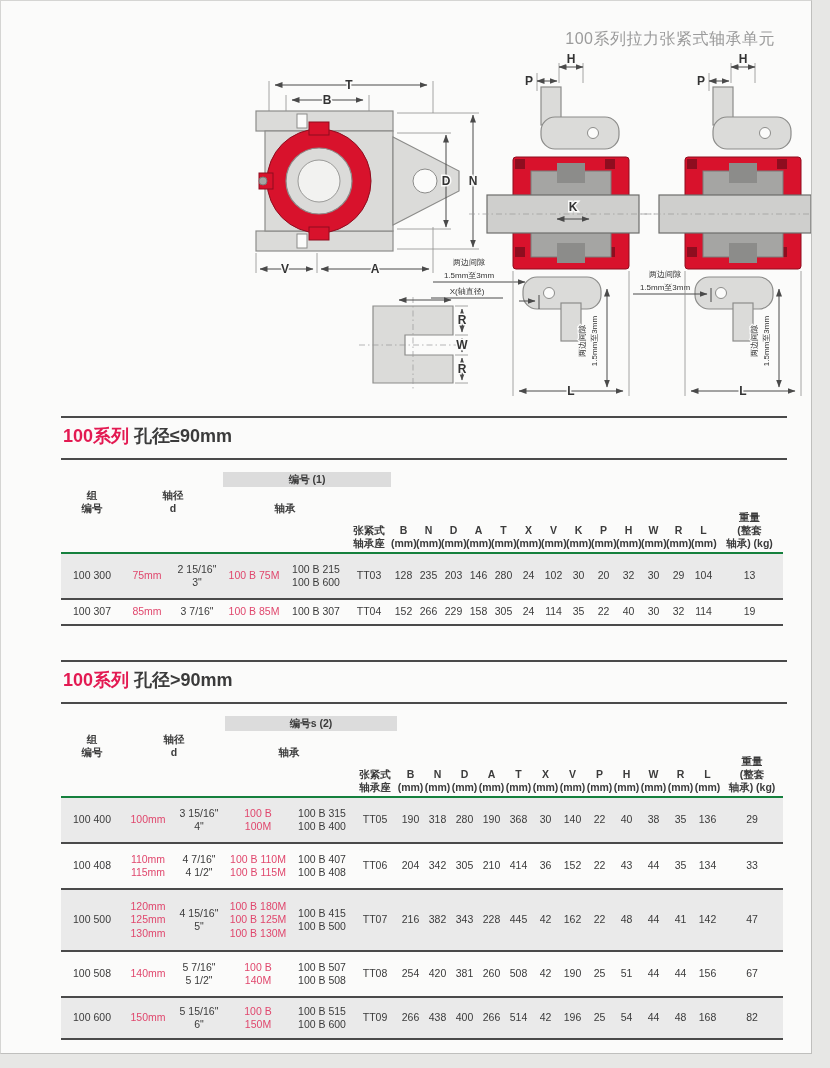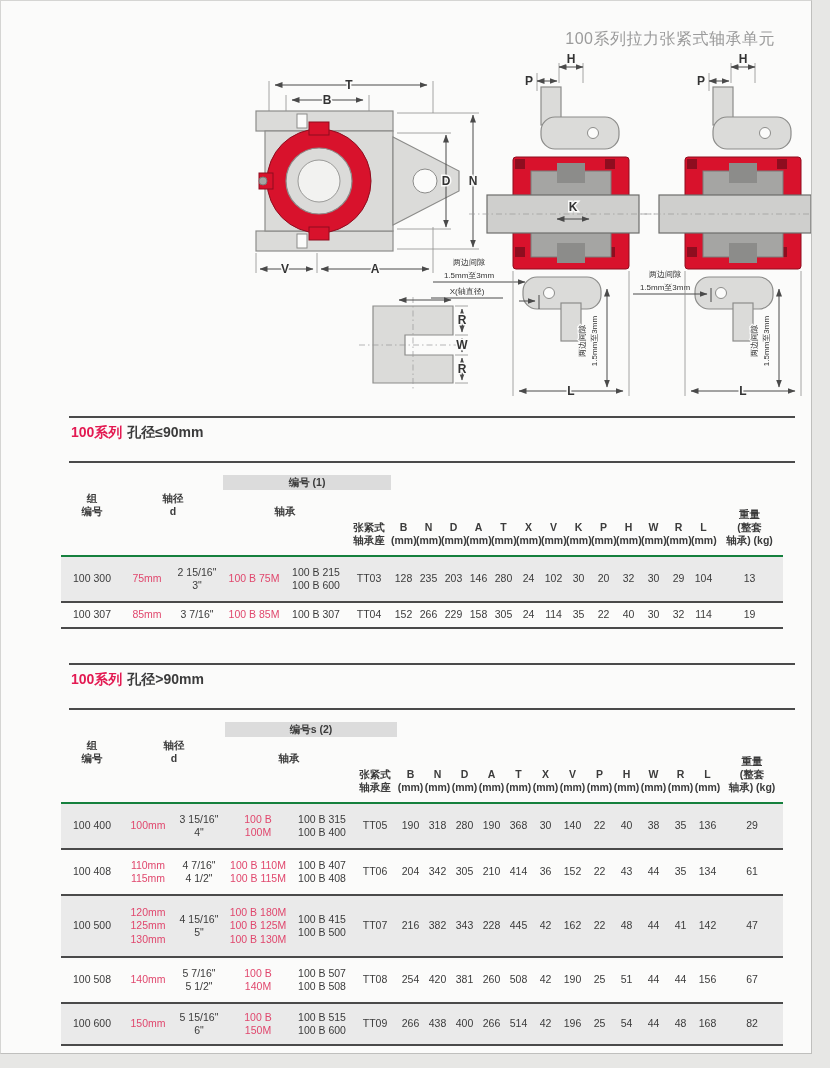--- a/index.html
+++ b/index.html
@@ -1,32 +1,32 @@
 <!DOCTYPE html>
 <html><head>
 <meta charset="utf-8">
 <style>
   html,body{margin:0;padding:0;}
   body{background:#e7e7e5;font-family:"Liberation Sans","DejaVu Sans",sans-serif;}
   .page{position:relative;width:810px;height:1052px;background:#fbfbfa;border:1px solid #d5d5d3;border-right:1px solid #bfbfbd;border-bottom:1px solid #bfbfbd;overflow:hidden;}
   .doc-title{position:absolute;top:28px;right:36px;font-size:16px;color:#9b9b9b;letter-spacing:.5px;}
   svg.draw{display:block;margin-top:50px;}
   .content{padding-left:60px;}
-  .sec{width:722px;border-top:2px solid #4a4a4a;border-bottom:2px solid #4a4a4a;padding:6px 2px 19px;font-size:14px;font-weight:bold;margin-top:10px;margin-left:8px;}
+  .sec{width:722px;border-top:2px solid #4a4a4a;border-bottom:2px solid #4a4a4a;padding:6px 2px 10px;font-size:18px;font-weight:bold;margin-top:10px;}
   .sec .series{color:#e31a52;}
   .sec .range{color:#3b3b3b;margin-left:5px;}
   table.spec{table-layout:fixed;width:722px;border-collapse:collapse;margin-top:12px;}
   .spec th,.spec td{white-space:pre-line;text-align:center;font-size:10.5px;line-height:1.25;color:#3b3b3b;padding:2px 0;font-weight:normal;}
   .spec thead{border-bottom:2px solid #15803d;}
   .bandrow th{padding:0;height:15px;}
   th.band{background:#dcdcdc;font-weight:bold;}
   .hrow th{height:48px;}
   .hrow th.vt{vertical-align:top;font-weight:bold;}
   .hrow th.pt{vertical-align:top;padding-top:15px;font-weight:bold;}
-  .hrow th.vb{vertical-align:bottom;font-weight:bold;padding-bottom:8px;text-align:center;}
+  .hrow th.vb{vertical-align:bottom;font-weight:bold;padding-bottom:2px;text-align:center;}
   tr.row{border-bottom:2px solid #4a4a4a;}
   tr.shade td{background:#eaeaea;}
   .h44{height:46px;}.h38{height:26px;}.h58{height:62px;}.h42{height:42px;}
   td.mag{color:#e0476d;}
   
   .dl{stroke:#4a4a4a;stroke-width:1;fill:none;}
   .ex{stroke:#8f8f8d;stroke-width:.8;fill:none;}
   .hs{fill:#dbdbd9;stroke:#8c8c8a;stroke-width:1.2;}
   .rd{fill:#d8122c;stroke:#8e0d1f;stroke-width:1;}
   .dk{fill:#8e0d1f;}
@@ -402,21 +402,21 @@
           <td>305</td>
           <td>210</td>
           <td>414</td>
           <td>36</td>
           <td>152</td>
           <td>22</td>
           <td>43</td>
           <td>44</td>
           <td>35</td>
           <td>134</td>
-          <td>61</td>
+          <td>33</td>
         </tr>
         <tr class="row shade h58">
           <td>100 500</td>
           <td class="mag">120mm
 125mm
 130mm</td>
           <td>4 15/16"
 5"</td>
           <td class="mag">100 B 180M
 100 B 125M

